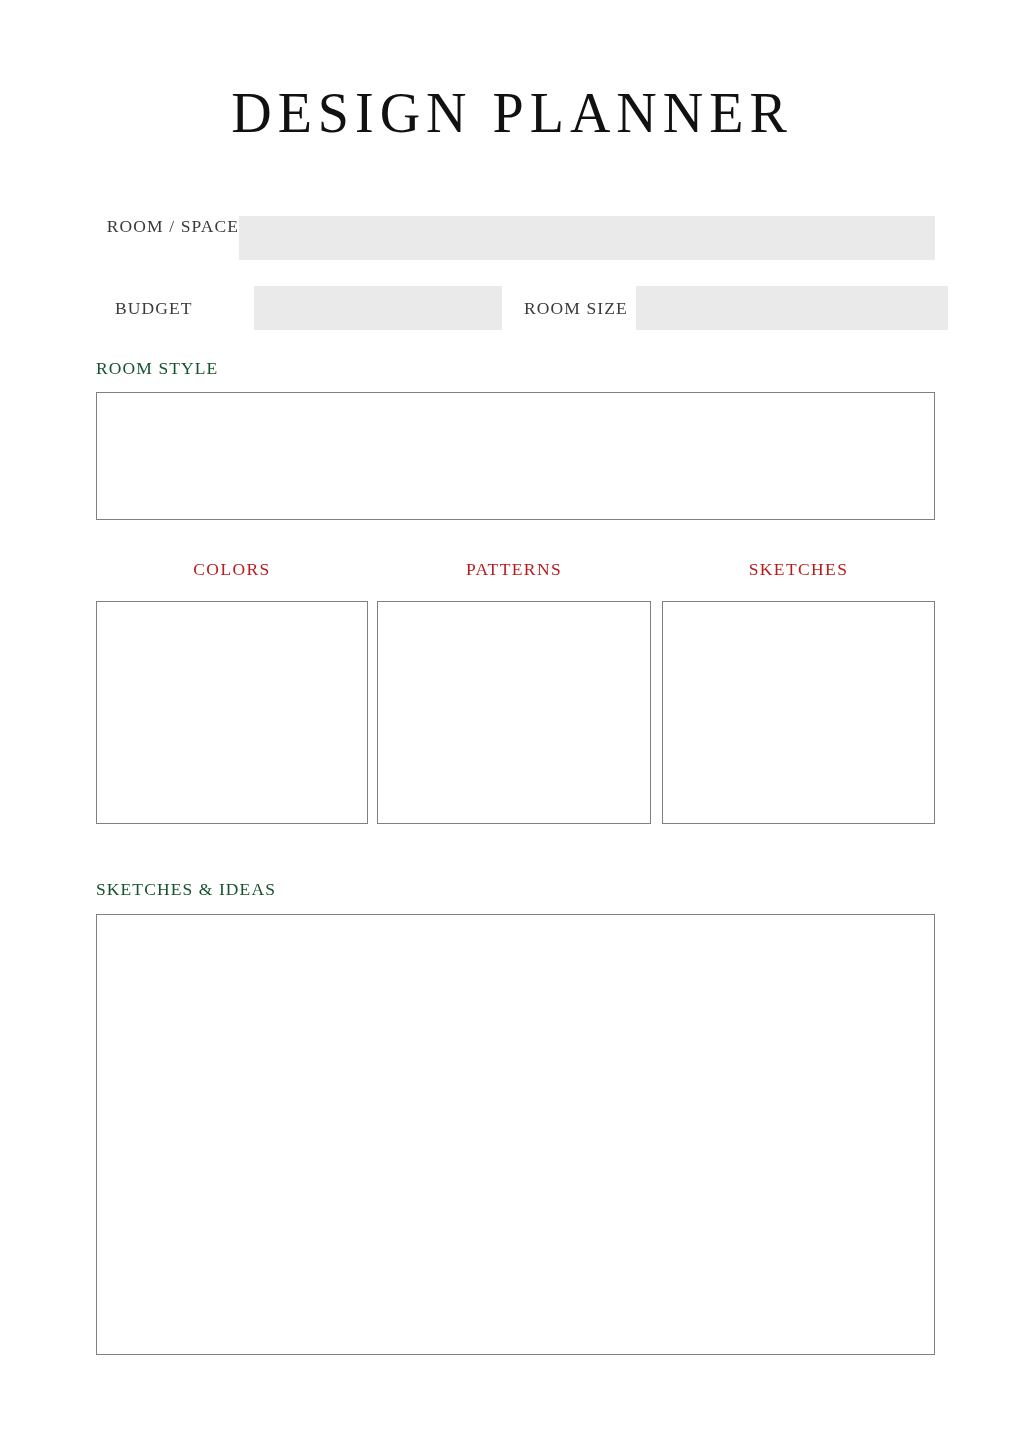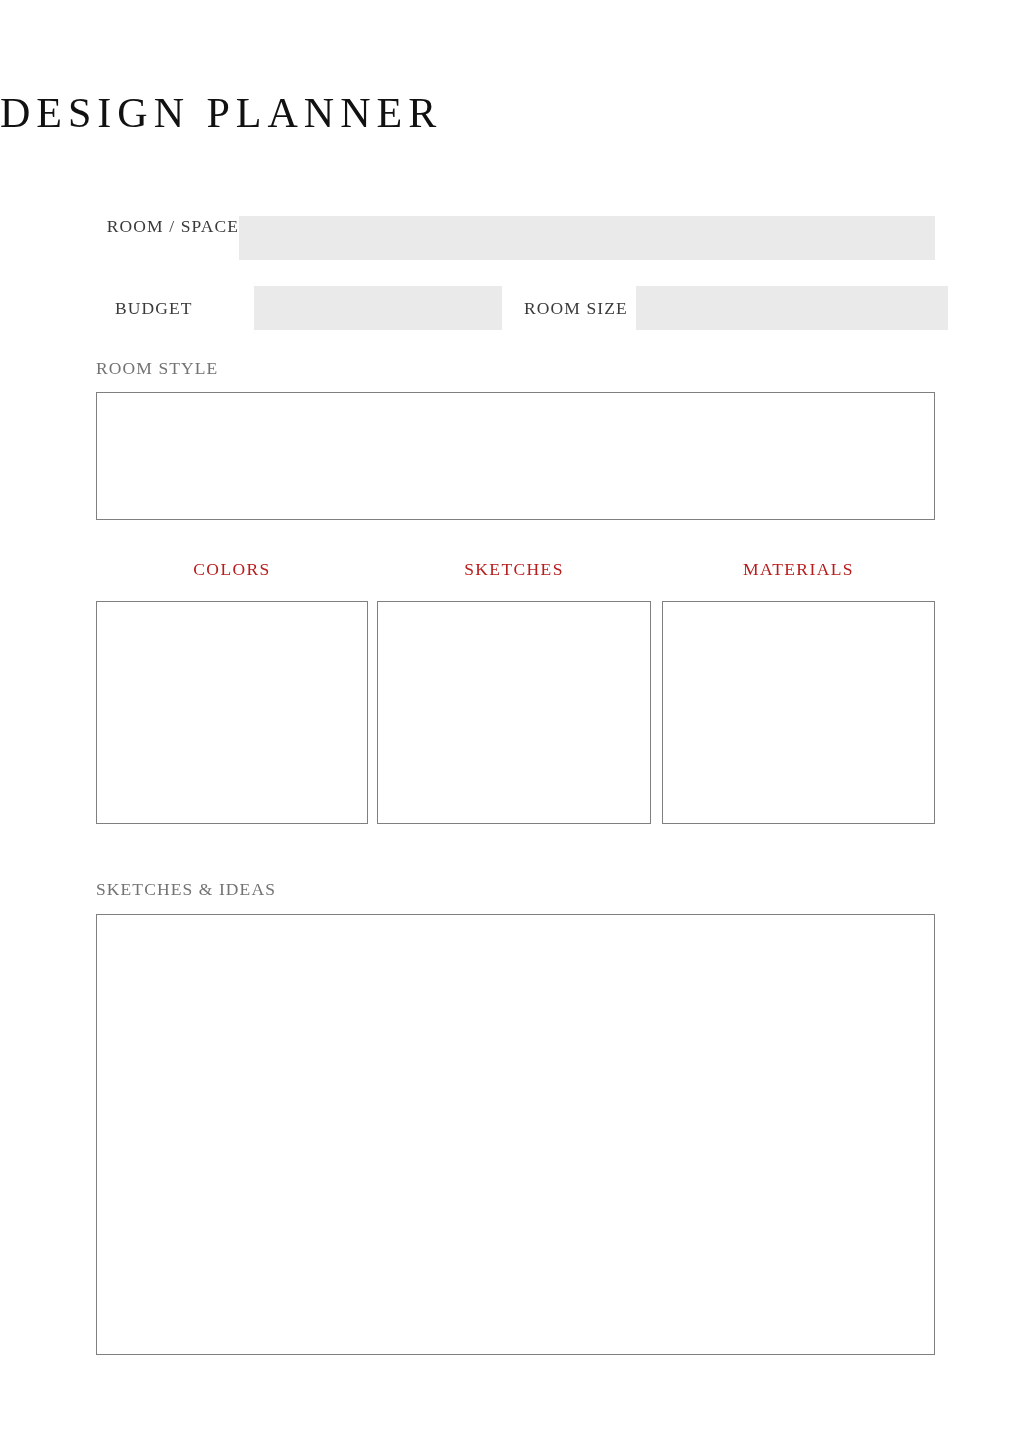--- a/index.html
+++ b/index.html
@@ -21,23 +21,23 @@
     inset: 0;
     background: #ffffff;
   }
 
   
   .title {
     position: absolute;
     left: 0;
     top: 78px;
     width: 1024px;
-    text-align: left;
+    text-align: center;
     font-family: "Liberation Serif", "DejaVu Serif", serif;
-    font-size: 42px;
+    font-size: 56px;
     line-height: 70px;
     font-weight: 400;
     letter-spacing: 6px;
     color: #111111;
     white-space: nowrap;
   }
 
   
   .field-row {
     position: absolute;
@@ -111,21 +111,21 @@
     top: 0;
     width: 312px;
     height: 44px;
   }
 
   
   .section-label {
     position: absolute;
     font-size: 17.5px;
     letter-spacing: 1.1px;
-    color: #737373;
+    color: #14532d;
     white-space: nowrap;
   }
   #label-room-style { left: 96px; top: 358px; }
   #label-sketches   { left: 96px; top: 879px; }
 
   
   .box {
     position: absolute;
     border: 1px solid #808080;
     background: #ffffff;
@@ -188,22 +188,22 @@
     <div class="field-input in-budget" title=""></div>
     <div class="field-label lbl-roomsize">ROOM SIZE</div>
     <div class="field-input in-roomsize" title=""></div>
   </div>
 
   <div class="section-label" id="label-room-style">ROOM STYLE</div>
   <div class="box" id="box-room-style"></div>
 
   <div class="col-headers">
     <div class="col-header" id="head-colors">COLORS</div>
-    <div class="col-header" id="head-patterns">SKETCHES</div>
-    <div class="col-header" id="head-materials">MATERIALS</div>
+    <div class="col-header" id="head-patterns">PATTERNS</div>
+    <div class="col-header" id="head-materials">SKETCHES</div>
   </div>
 
   <div class="box" id="box-colors"></div>
   <div class="box" id="box-patterns"></div>
   <div class="box" id="box-materials"></div>
 
   <div class="section-label" id="label-sketches">SKETCHES &amp; IDEAS</div>
   <div class="box" id="box-sketches"></div>
 
 </div>

